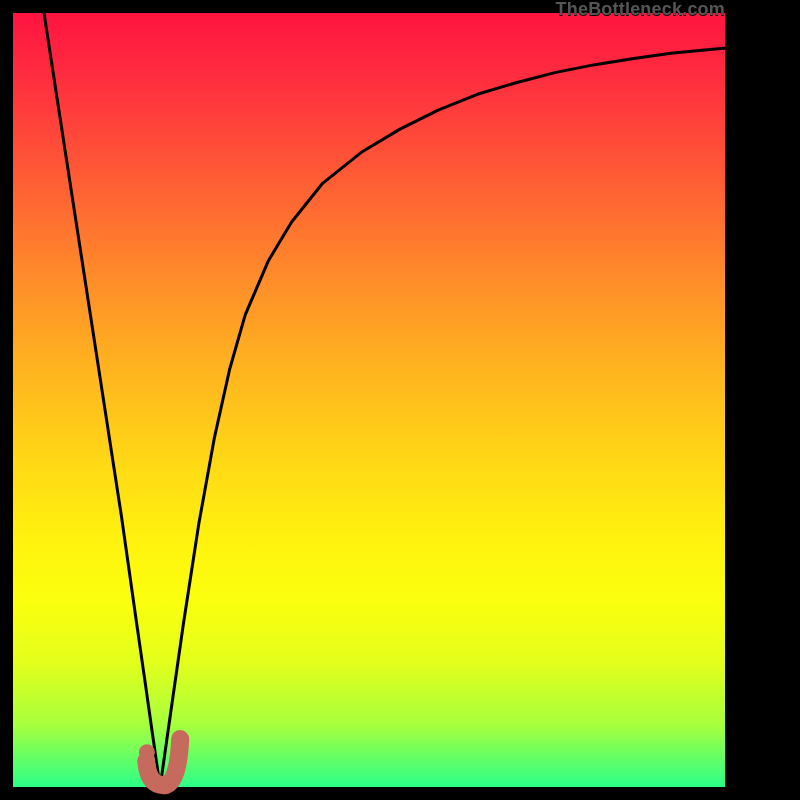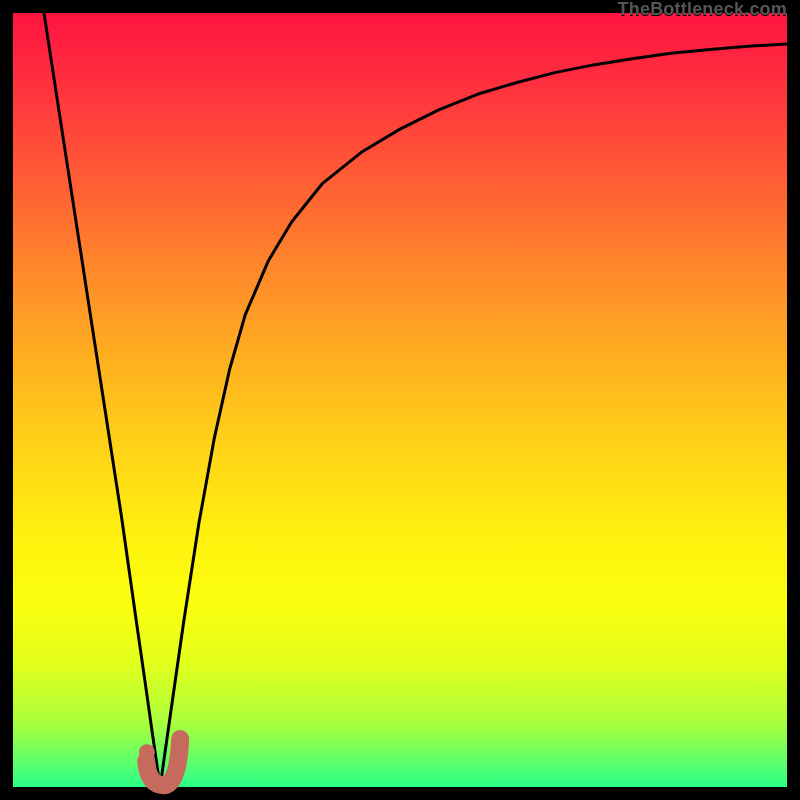--- a/index.html
+++ b/index.html
@@ -8,21 +8,21 @@
     width: 800px;
     height: 800px;
     background: #000;
     overflow: hidden;
     font-family: Arial, Helvetica, sans-serif;
   }
   .frame {
     position: absolute;
     left: 13px;
     top: 13px;
-    width: 774px;
+    width: 712px;
     height: 774px;
     background: linear-gradient(to bottom,
       #ff1440 0%,
       #ff2c3f 8%,
       #ff5736 20%,
       #ff8b2a 34%,
       #ffb41f 46%,
       #ffd816 58%,
       #fff20e 68%,
       #fbff0e 76%,

